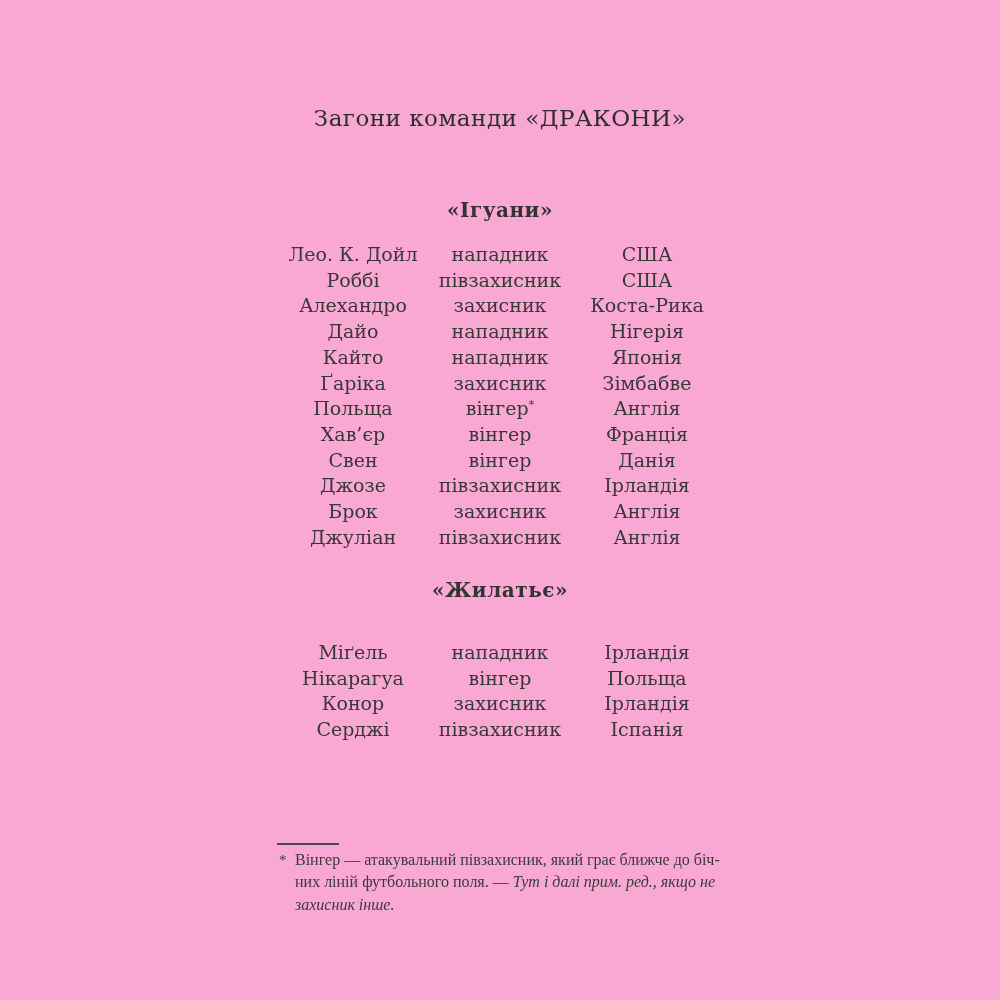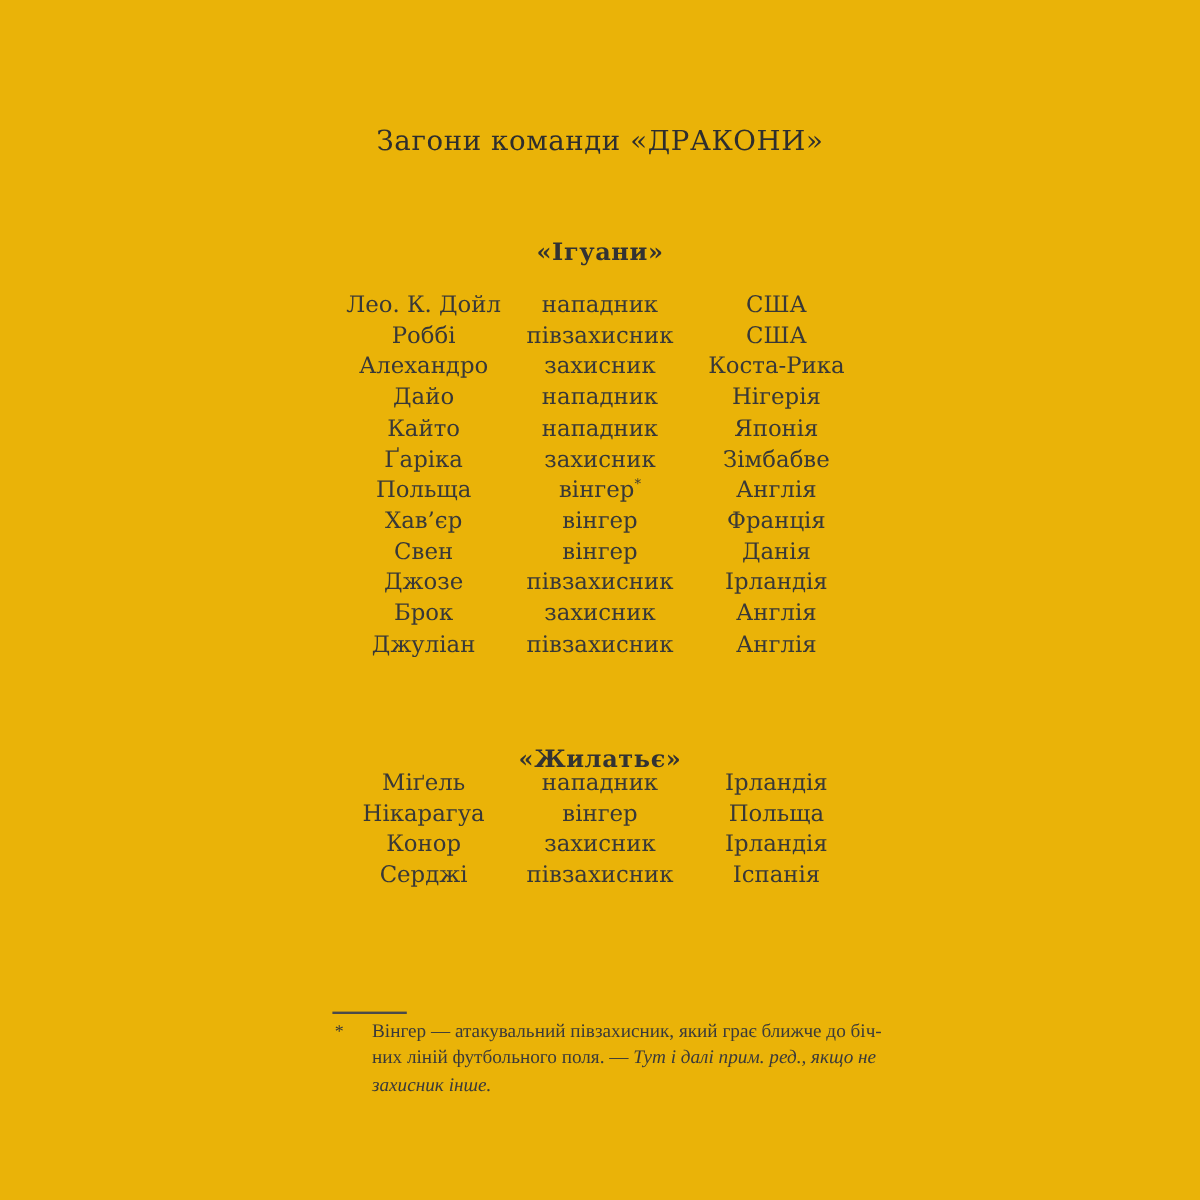--- a/index.html
+++ b/index.html
@@ -1,21 +1,21 @@
 <!DOCTYPE html>
 <html><head>
 <meta charset="utf-8">
 <style>
   * { margin: 0; padding: 0; box-sizing: border-box; }
   html, body { background: #ffffff; }
   .page {
     position: relative;
     width: 1000px;
     height: 1000px;
-    background: #eab308;
+    background: #f9a8d4;
     color: #383838;
     font-family: "DejaVu Serif", serif;
     overflow: hidden;
   }
   .title {
     position: absolute;
     top: 105px;
     left: 0;
     width: 100%;
     text-align: center;
@@ -28,21 +28,21 @@
     position: absolute;
     left: 0;
     width: 100%;
     text-align: center;
     font-size: 20px;
     font-weight: bold;
     letter-spacing: 0.5px;
     color: #333333;
   }
   .h-iguany { top: 198px; }
-  .h-zhylatie { top: 620px; }
+  .h-zhylatie { top: 578px; }
   .table {
     position: absolute;
     left: 270px;
     width: 460px;
   }
   .t1 { top: 242px; }
   .t2 { top: 640px; }
   .trow {
     display: grid;
     grid-template-columns: 166px 128px 166px;
@@ -68,21 +68,21 @@
     width: 62px;
     border-top: 2px solid #4a4a4a;
     margin-bottom: 4px;
   }
   .fn-marker {
     position: absolute;
     left: 2px;
     top: 9px;
     font-size: 15px;
   }
-  .fn-lines { margin-left: 33px; }
+  .fn-lines { margin-left: 18px; }
   .fn-line {
     line-height: 22.4px;
     white-space: nowrap;
   }
   .fn-line em { font-style: italic; }
 </style>
 </head>
 <body>
 
 <div class="page">

